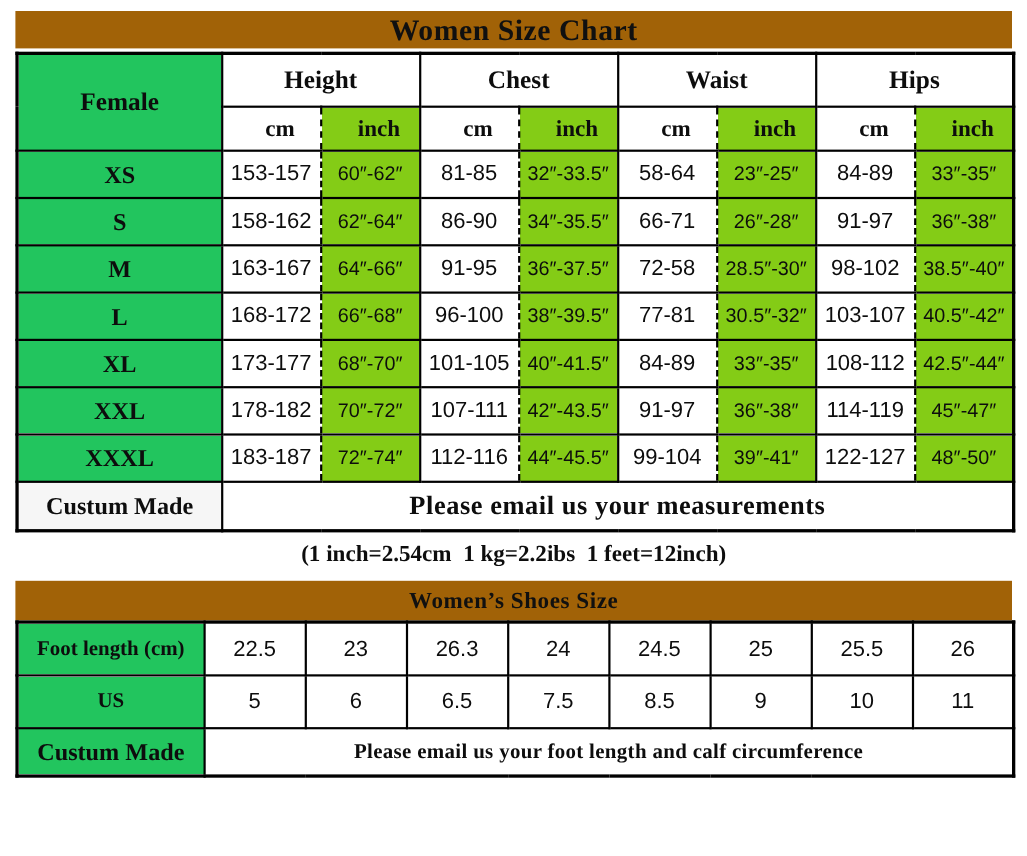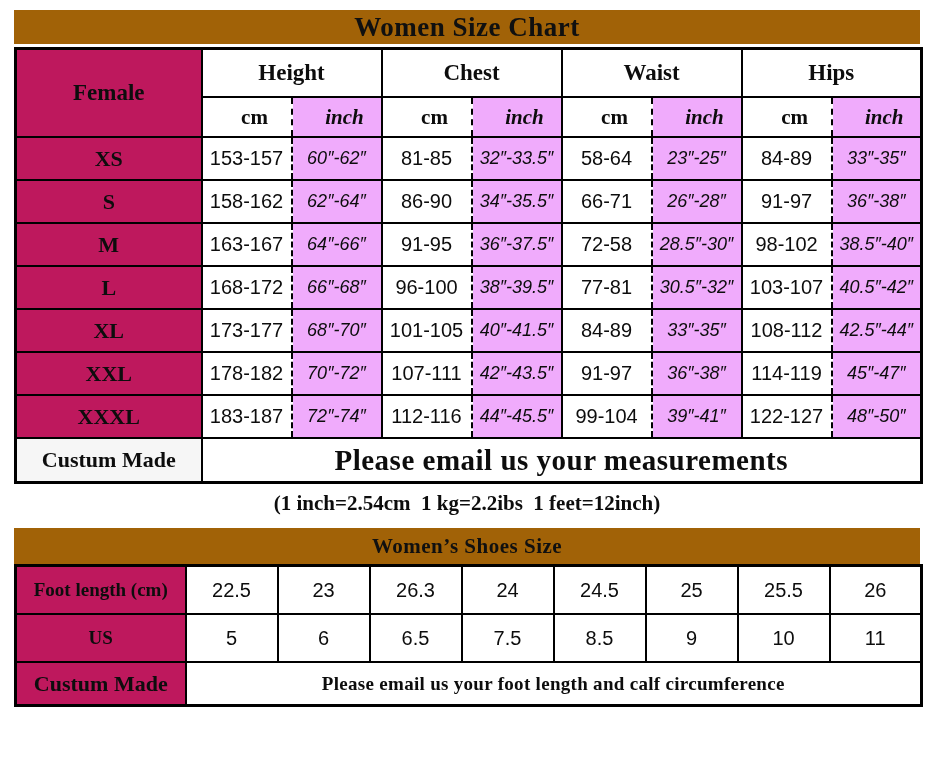--- a/index.html
+++ b/index.html
@@ -48,34 +48,34 @@
     border: 2px solid #000;
     text-align: center;
     vertical-align: middle;
     padding: 0;
     overflow: hidden;
   }
   .serif {
     font-family: "Liberation Serif", "DejaVu Serif", serif;
     font-weight: bold;
   }
-  .gray { background: #be185d; }
+  .gray { background: #22c55e; }
   .lightgray { background: #f6f6f6; }
   .cmcell { border-right: 2px dashed #000; }
-  .inchcell { border-left: 2px dashed #000; background: #f0abfc; font-style: italic; }
+  .inchcell { border-left: 2px dashed #000; background: #84cc16; }
   .group-row td { height: 46px; font-size: 23px; }
   .unit-row td { height: 38px; font-size: 21px; padding-left: 16px; }
   .corner { font-size: 23px; }
   .data-row td { height: 41px; }
   .sizecell { font-size: 22px; }
   .num { font-size: 20px; }
   .num.inchcell { font-size: 18px; }
   .custom-row td { height: 42px; }
   .custom-label { font-size: 22px; }
-  .custom-msg { font-size: 29px; letter-spacing: 0.5px; }
+  .custom-msg { font-size: 24px; letter-spacing: 0.5px; }
   .note {
     width: 906px;
     height: 38px;
     line-height: 38px;
     text-align: center;
     font-family: "Liberation Serif", "DejaVu Serif", serif;
     font-weight: bold;
     font-size: 21px;
     white-space: pre;
   }

